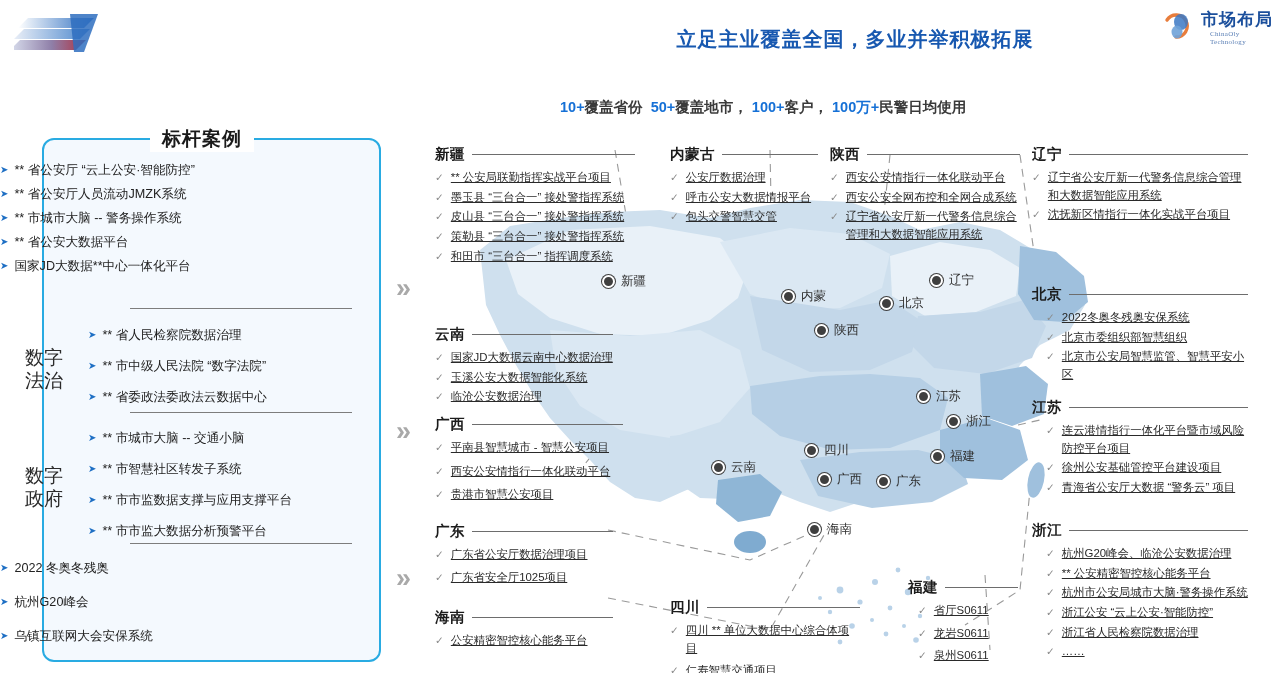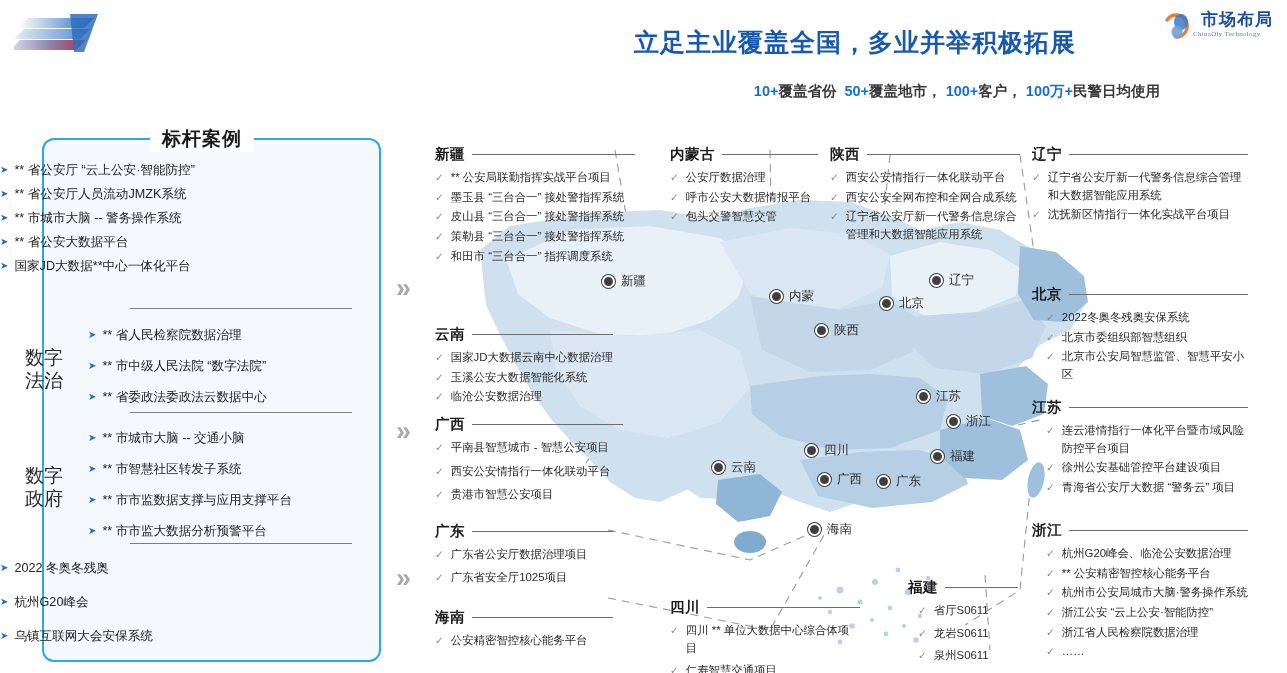--- a/index.html
+++ b/index.html
@@ -14,33 +14,33 @@
   
   .logo-mark { position:absolute; left:14px; top:12px; width:96px; height:52px; }
   .title-main {
     position:absolute; left:126px; top:14px;
     font-size:34px; font-weight:700; letter-spacing:3px;
     color:#1a4fa0;
     -webkit-text-stroke: 0.3px #1a4fa0;
   }
   .headline {
     position:absolute; left:560px; top:26px; width:590px;
-    text-align:center; font-size:25px; font-weight:700;
+    text-align:center; font-size:20px; font-weight:700;
     color:#1758b0; letter-spacing:1px;
   }
   .subline {
-    position:absolute; left:560px; top:82px; width:600px;
-    text-align:right; font-size:14.5px; color:#333; font-weight:700;
+    position:absolute; left:560px; top:98px; width:600px;
+    text-align:left; font-size:14.5px; color:#333; font-weight:700;
   }
   .subline .num { color:#1570d6; font-weight:700; }
   .subline .lbl { color:#3a3a3a; font-weight:700; }
   .brand-logo { position:absolute; right:14px; top:8px; width:112px; height:40px; }
   .brand-cn { position:absolute; left:40px; top:0px; font-size:17px; font-weight:700;
               color:#1b4f9c; font-family:"Liberation Serif", serif; letter-spacing:1px;}
-  .brand-en { position:absolute; left:32px; top:22px; font-size:7px; color:#5a7fb5;
+  .brand-en { position:absolute; left:49px; top:22px; font-size:7px; color:#5a7fb5;
               font-family:"Liberation Serif", serif; letter-spacing:0.3px;}
 
   
   .left-panel {
     position:absolute; left:42px; top:138px; width:339px; height:524px;
     border:2px solid #29abe2; border-radius:12px; background:#f4f9fe;
   }
   .panel-title {
     position:absolute; left:150px; top:126px;
     background:#ffffff; padding:0 12px;
@@ -72,21 +72,21 @@
   .box-head { display:flex; align-items:center; }
   .box-head .bt {
     font-size:14.5px; font-weight:700; color:#1c1c1c; white-space:nowrap;
     letter-spacing:0.5px;
   }
   .box-head .rule { flex:1; height:1.5px; background:#6d6d6d; margin-left:7px; }
   .box ul { list-style:none; margin-top:5px; }
   .box li { display:flex; align-items:flex-start; font-size:11.4px; color:#2a2a2a;
             line-height:1.55; margin-bottom:2px; }
   .box li .ck { color:#8a8a8a; font-size:10.5px; margin-right:7px; flex:0 0 auto; line-height:1.6;}
-  .box li .tx { white-space:normal; }
+  .box li .tx { white-space:normal;text-decoration:underline; }
 
   
   .mk { position:absolute; display:flex; align-items:center; }
   .mk .dot {
     width:13px; height:13px; border-radius:50%;
     background:#3f3f3f; border:2px solid #ffffff;
     box-shadow:0 0 0 1px #3f3f3f;
   }
   .mk .nm { margin-left:6px; font-size:12.5px; color:#2f2f2f; font-weight:400;
             white-space:nowrap; }
@@ -294,21 +294,21 @@
           <circle cx="484" cy="496" r="2"></circle>
             <circle cx="400" cy="468" r="2"></circle>
         </g>
       </g>
     </svg>
 
     <div class="mk" style="left:182px; top:143px;">
       <span class="dot"></span>
       <span class="nm">新疆</span>
     </div>
-    <div class="mk" style="left:350px; top:158px;justify-content:space-between;">
+    <div class="mk" style="left:362px; top:158px;justify-content:space-between;">
       <span class="dot"></span>
       <span class="nm">内蒙</span>
     </div>
     <div class="mk" style="left:460px; top:165px;">
       <span class="dot"></span>
       <span class="nm">北京</span>
     </div>
     <div class="mk" style="left:510px; top:142px;">
       <span class="dot"></span>
       <span class="nm">辽宁</span>

